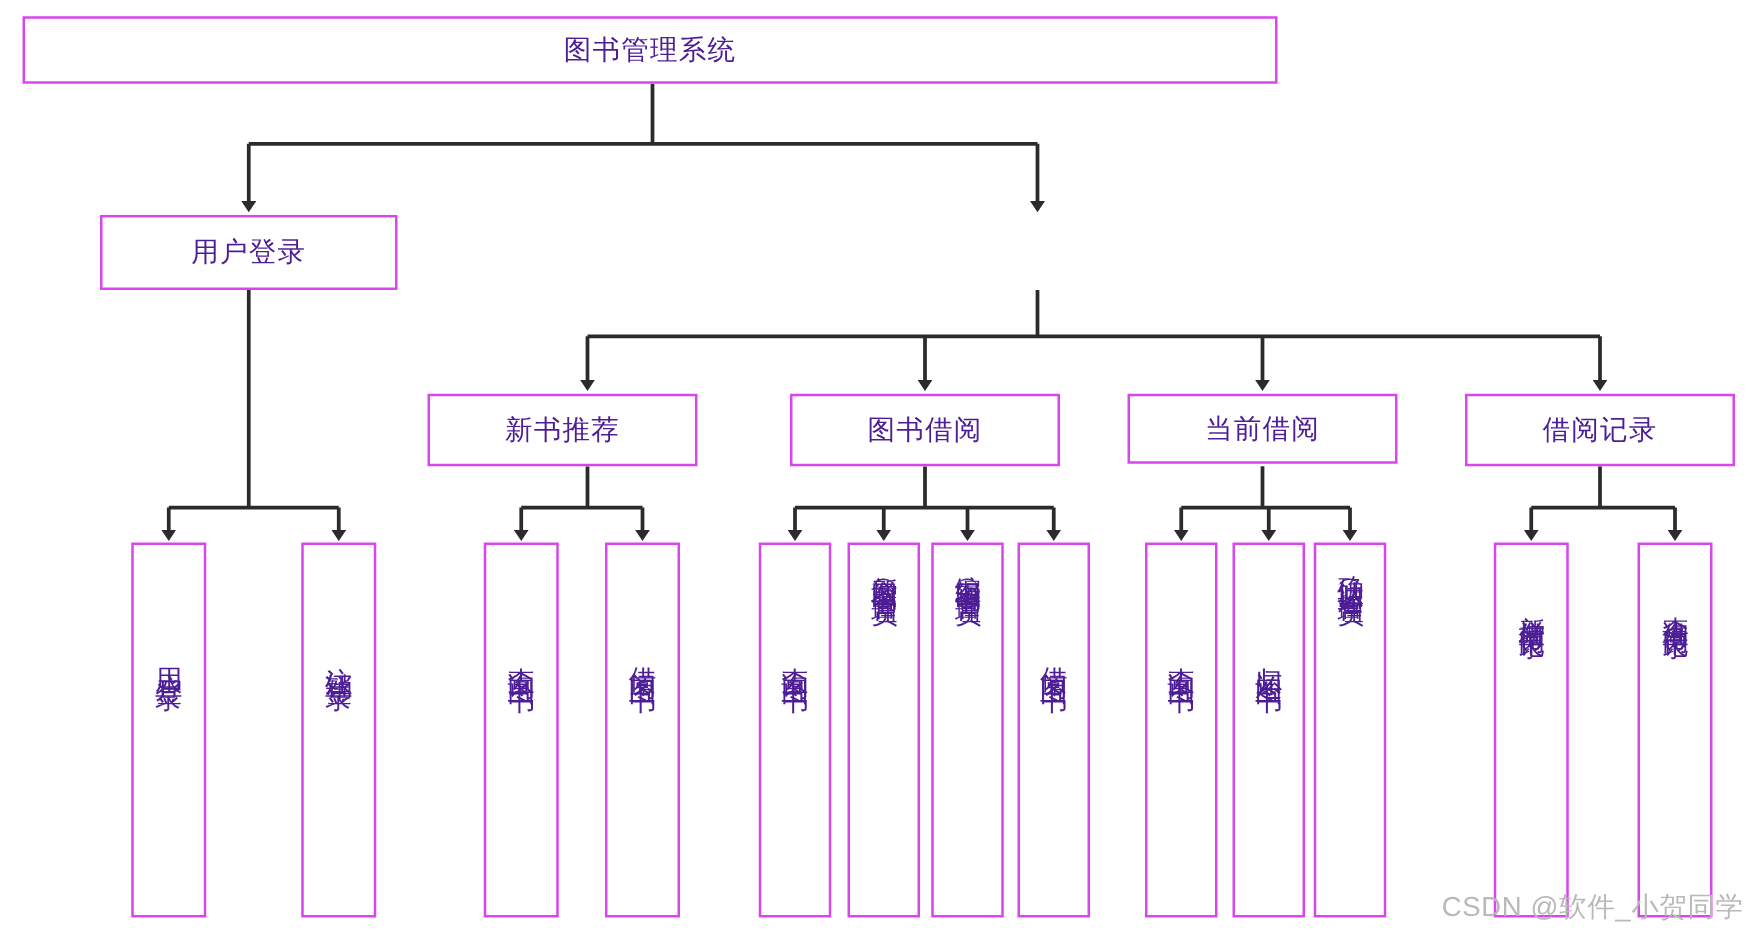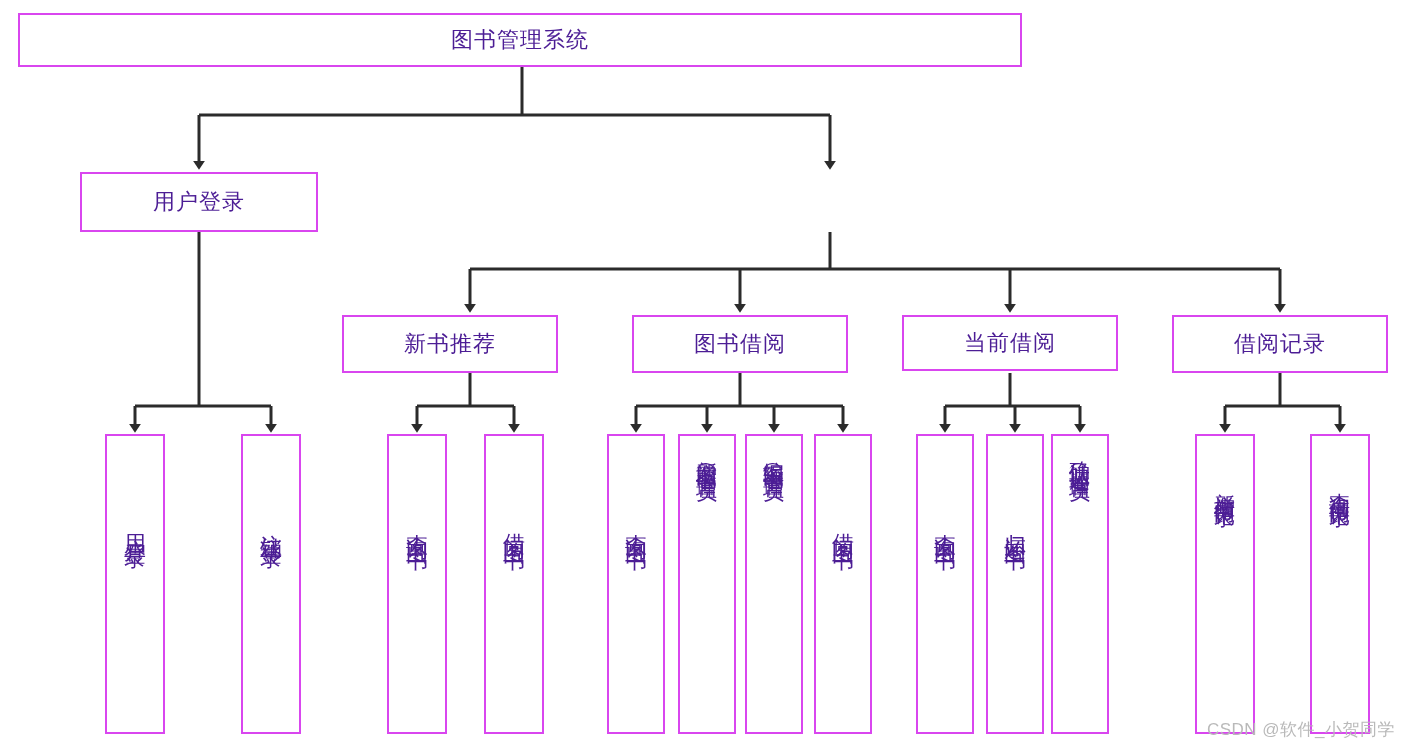--- a/index.html
+++ b/index.html
@@ -63,21 +63,21 @@
     white-space: nowrap;
   }
   .node.v.tall .label {
     font-size: 21px;
     letter-spacing: 3px;
   }
   .watermark {
     position: absolute;
     right: 10px;
     bottom: 6px;
-    font-size: 17px;
+    font-size: 22px;
     color: #b9b9b9;
     white-space: nowrap;
     letter-spacing: 0.5px;
   }
 </style>
 </head>
 <body>
 
 <div id="canvas">
 

